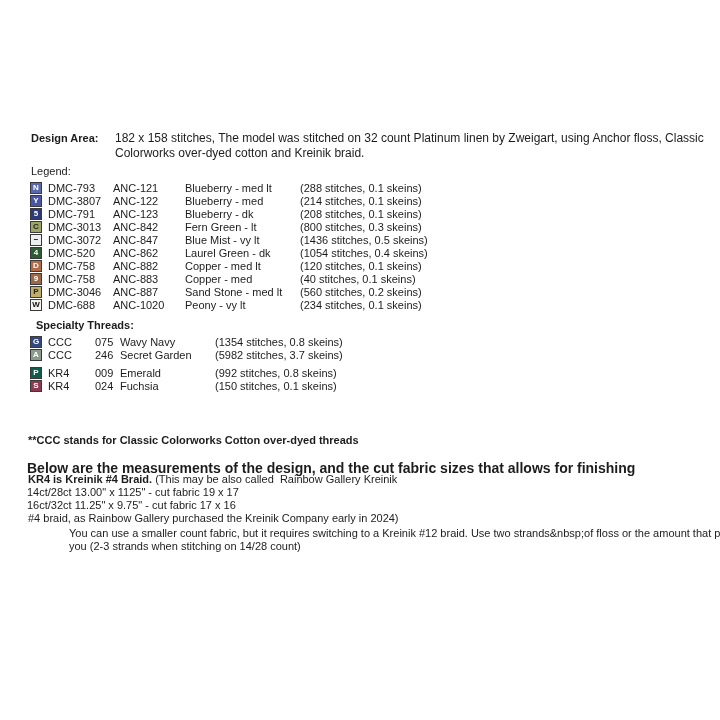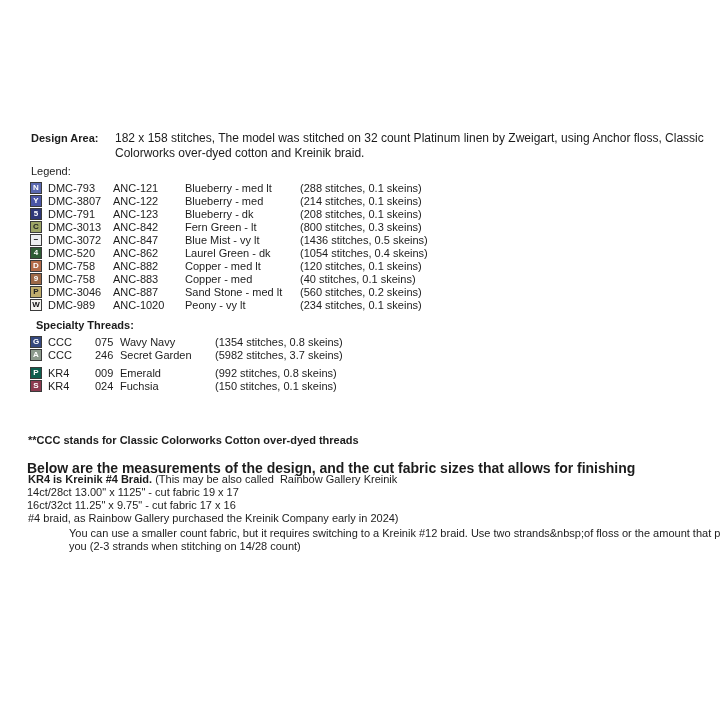--- a/index.html
+++ b/index.html
@@ -130,21 +130,21 @@
   <div class="legend-row">
     <span class="sym" style="background: rgb(192, 173, 109); color: rgb(34, 34, 34);">P</span>
     <span class="col-dmc">DMC-3046</span>
     <span class="col-anc">ANC-887</span>
     <span class="col-name">Sand Stone - med lt</span>
     <span class="col-usage">(560 stitches, 0.2 skeins)</span>
   </div>
 
   <div class="legend-row">
     <span class="sym" style="background: rgb(245, 244, 239); color: rgb(17, 17, 17);">W</span>
-    <span class="col-dmc">DMC-989</span>
+    <span class="col-dmc">DMC-688</span>
     <span class="col-anc">ANC-1020</span>
     <span class="col-name">Peony - vy lt</span>
     <span class="col-usage">(234 stitches, 0.1 skeins)</span>
   </div>
 </div>
 
   <div class="specialty-heading">Specialty Threads:</div>
 
   <div class="specialty-table">
   <div class="specialty-row">

